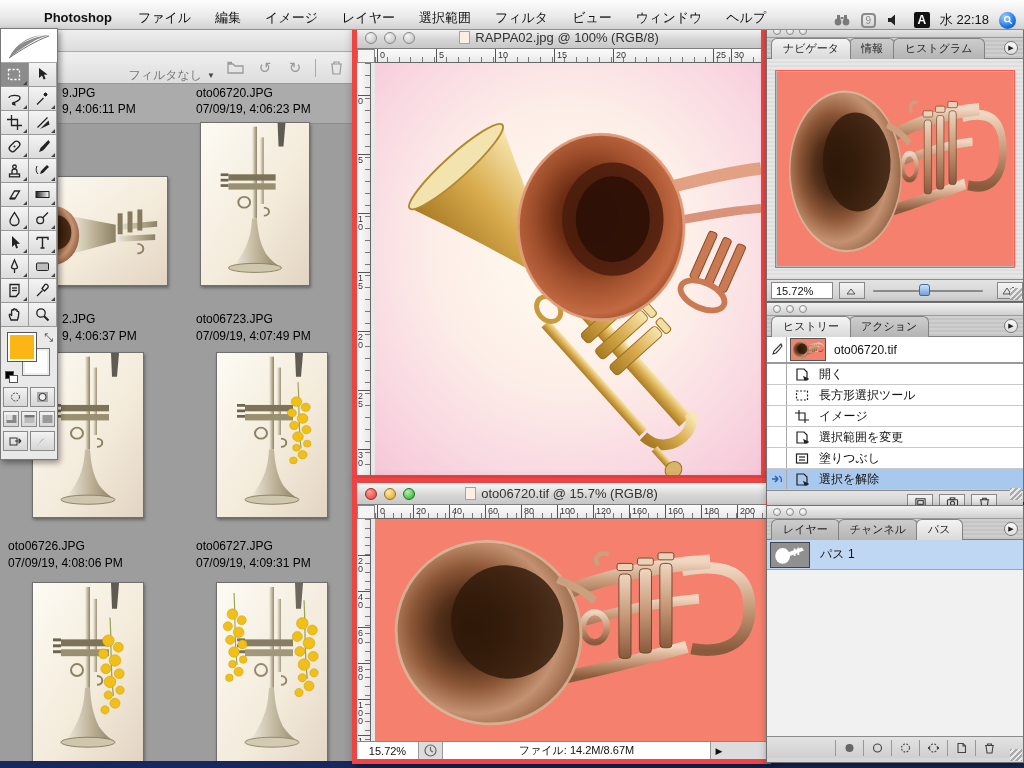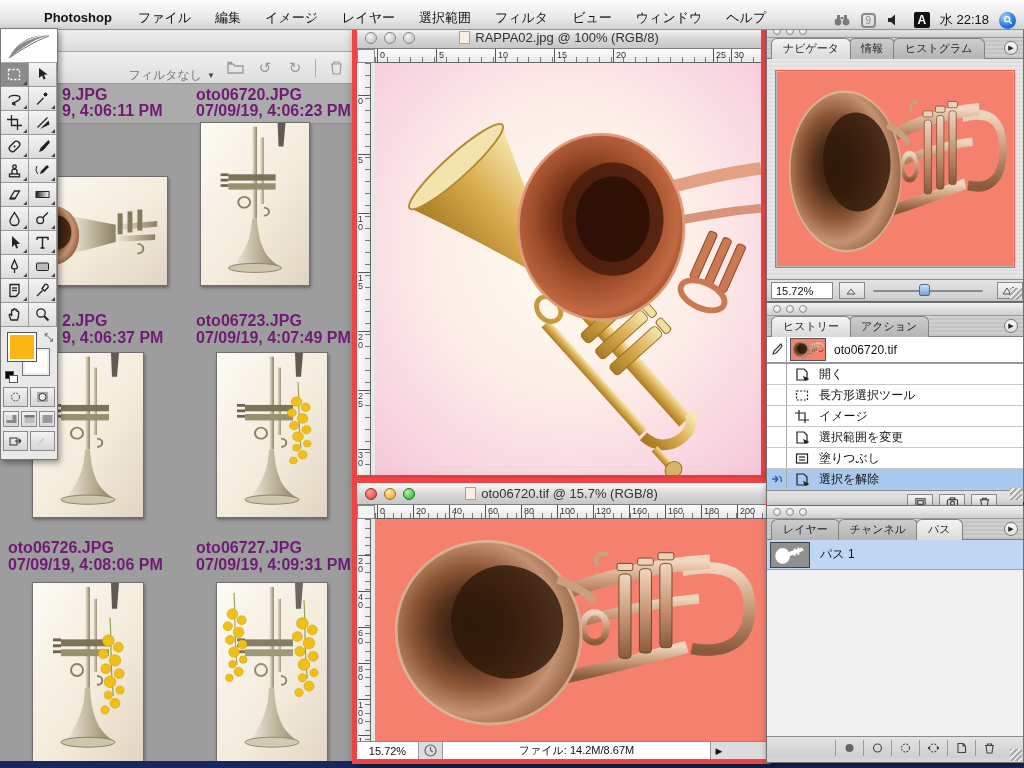--- a/index.html
+++ b/index.html
@@ -42,21 +42,21 @@
   .filebrowser { position:absolute; left:0; top:22px; width:361px; height:739px;
     background:#ececec; border-right:1px solid #555; z-index:1; }
   .fb-titlebar { height:30px; background:linear-gradient(#f6f6f6,#dcdcdc); border-bottom:1px solid #aaa; }
   .fb-toolbar { height:32px; background:linear-gradient(#efefef,#dedede); border-bottom:1px solid #999;
     display:flex; align-items:center; justify-content:flex-end; gap:10px; padding-right:14px; color:#777; }
   .fb-filter { font-size:12px; color:#777; display:flex; align-items:center; gap:5px;margin-top:16px; }
   .fb-divider { width:1px; height:18px; background:#aaa; }
   .fb-tool { width:20px; height:20px; display:flex; align-items:center; justify-content:center; color:#999; font-size:15px; }
   .fb-content { position:absolute; left:0; top:62px; right:0; bottom:0; background:#9d9d9d; overflow:hidden; }
   .fb-selband { position:absolute; left:0; top:0; width:100%; height:40px; background:#ababab; border-bottom:1px solid #8e8e8e; }
-  .fb-label { position:absolute; font-size:16px; color:#701a75; white-space:nowrap;font-weight:bold; }
+  .fb-label { position:absolute; font-size:12px; color:#000000; white-space:nowrap; }
   .fb-thumb { position:absolute; background:#fff; border:1px solid #6f6f6f; box-shadow:1px 2px 3px rgba(0,0,0,.35); }
   .fb-thumb svg { width:100%; height:100%; display:block; }
 
   
   .toolpalette { position:absolute; left:0; top:28px; width:58px; z-index:60;
     background:#e9e9e9; border:1px solid #777; box-shadow:2px 3px 6px rgba(0,0,0,.4); }
   .tp-head { height:34px; background:#fff; border-bottom:1px solid #aaa; display:flex; align-items:center; justify-content:center; }
   .tp-head svg { width:44px; height:28px; }
   .tools { display:grid; grid-template-columns:28px 28px; }
   .tool { width:28px; height:24px; border:1px solid #9a9a9a; border-width:0 1px 1px 0;

